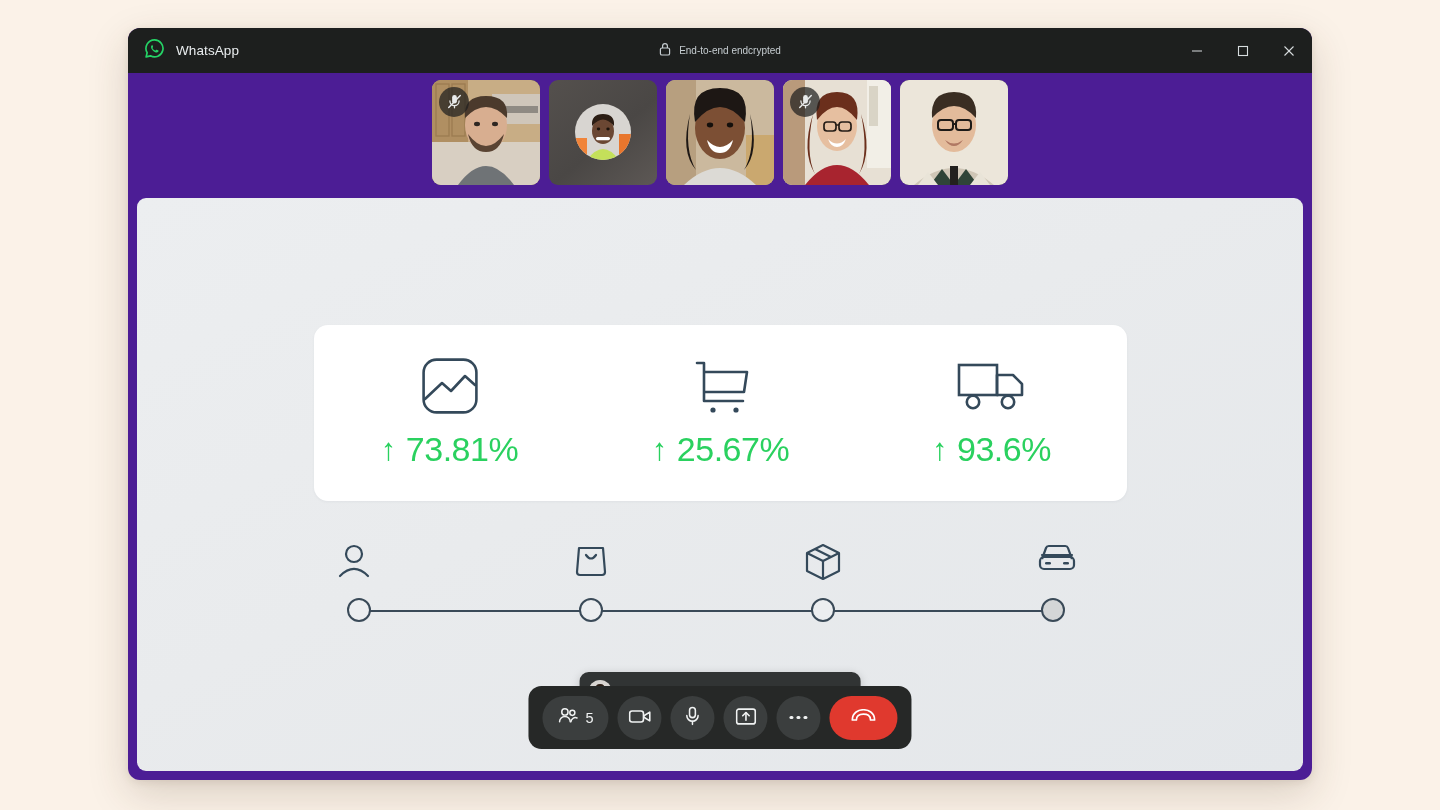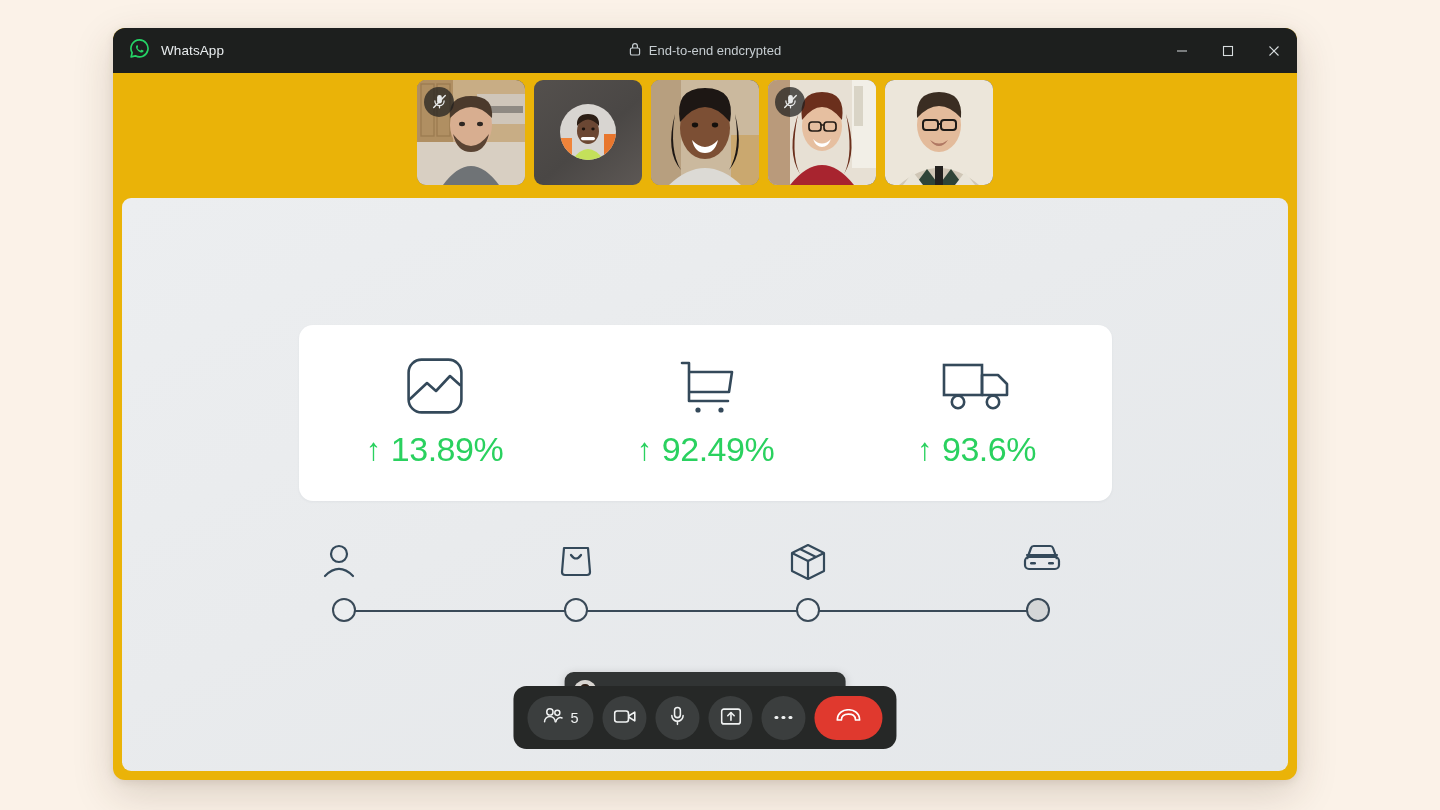--- a/index.html
+++ b/index.html
@@ -6,43 +6,43 @@
   html, body {
     width: 1440px; height: 810px;
     background: #fbf2e8;
     font-family: "Liberation Sans", sans-serif;
     overflow: hidden;
   }
 
   
   #app-window {
     position: absolute;
-    left: 113px; top: 28px;
+    left: 128px; top: 28px;
     width: 1184px; height: 752px;
-    background: #eab308;
+    background: #4c1d95;
     border-radius: 12px;
     box-shadow: 0 14px 40px rgba(70,50,30,.18), 0 2px 8px rgba(70,50,30,.10);
     overflow: hidden;
   }
 
   
   #title-bar {
     position: relative;
     height: 45px;
     background: #1d1f1e;
     display: flex; align-items: center;
   }
   .brand { display: flex; align-items: center; gap: 11px; padding-left: 16px; }
   .brand-label { color: #e9edef; font-size: 13.5px; letter-spacing:.1px; }
   .title-center {
     position: absolute; left: 0; right: 0; top: 0; bottom: 0;
     display: flex; align-items: center; justify-content: center;
     gap: 8px; pointer-events: none;
   }
-  .title-center .enc-label { color: #c6cdd1; font-size: 13px; }
+  .title-center .enc-label { color: #c6cdd1; font-size: 10px; }
   .win-controls { position: absolute; right: 0; top: 0; height: 45px; display: flex; }
   .win-btn {
     width: 46px; height: 45px; display: flex; align-items: center; justify-content: center;
     color: #d7dcde;
   }
 
   
   #participant-strip {
     height: 118px;
     display: flex; align-items: center; justify-content: center;
@@ -346,36 +346,36 @@
 
       <div class="stat">
         <div class="stat-icon">
           <svg width="58" height="58" viewBox="0 0 58 58">
             <rect x="2.6" y="2.6" width="52.8" height="52.8" rx="13" fill="none" stroke="#34495a" stroke-width="2.6"></rect>
             <path d="M4 42 L21 26 L30 34 L44 19 L54 28" fill="none" stroke="#34495a" stroke-width="2.6" stroke-linejoin="round" stroke-linecap="round"></path>
           </svg>
         </div>
         <div class="stat-value">
           <span class="stat-arrow">↑</span>
-          <span>13.89%</span>
+          <span>73.81%</span>
         </div>
       </div>
 
       <div class="stat">
         <div class="stat-icon">
           <svg width="60" height="58" viewBox="0 0 60 58">
             <path d="M6 6 H13 V44 H52" fill="none" stroke="#34495a" stroke-width="2.6" stroke-linecap="round" stroke-linejoin="round"></path>
             <path d="M13 15 H56 L53 35 H13" fill="none" stroke="#34495a" stroke-width="2.6" stroke-linejoin="round"></path>
             <circle cx="22" cy="53" r="2.6" fill="#34495a"></circle>
             <circle cx="45" cy="53" r="2.6" fill="#34495a"></circle>
           </svg>
         </div>
         <div class="stat-value">
           <span class="stat-arrow">↑</span>
-          <span>92.49%</span>
+          <span>25.67%</span>
         </div>
       </div>
 
       <div class="stat">
         <div class="stat-icon">
           <svg width="72" height="56" viewBox="0 0 72 56">
             <rect x="3" y="7" width="38" height="30" fill="none" stroke="#34495a" stroke-width="2.6"></rect>
             <path d="M41 17 H57 L66 26 V37 H41 Z" fill="none" stroke="#34495a" stroke-width="2.6" stroke-linejoin="round"></path>
             <circle cx="17" cy="44" r="6.2" fill="none" stroke="#34495a" stroke-width="2.6"></circle>
             <circle cx="52" cy="44" r="6.2" fill="none" stroke="#34495a" stroke-width="2.6"></circle>

